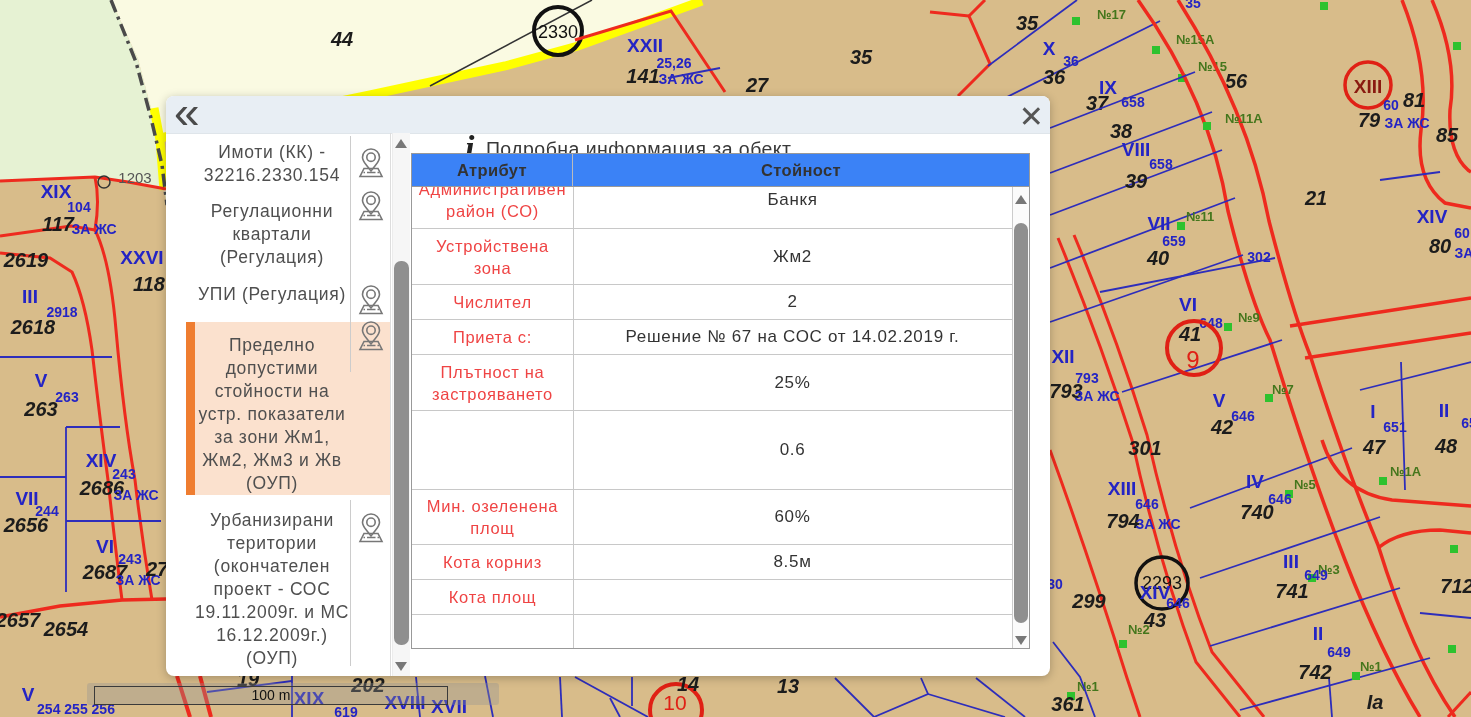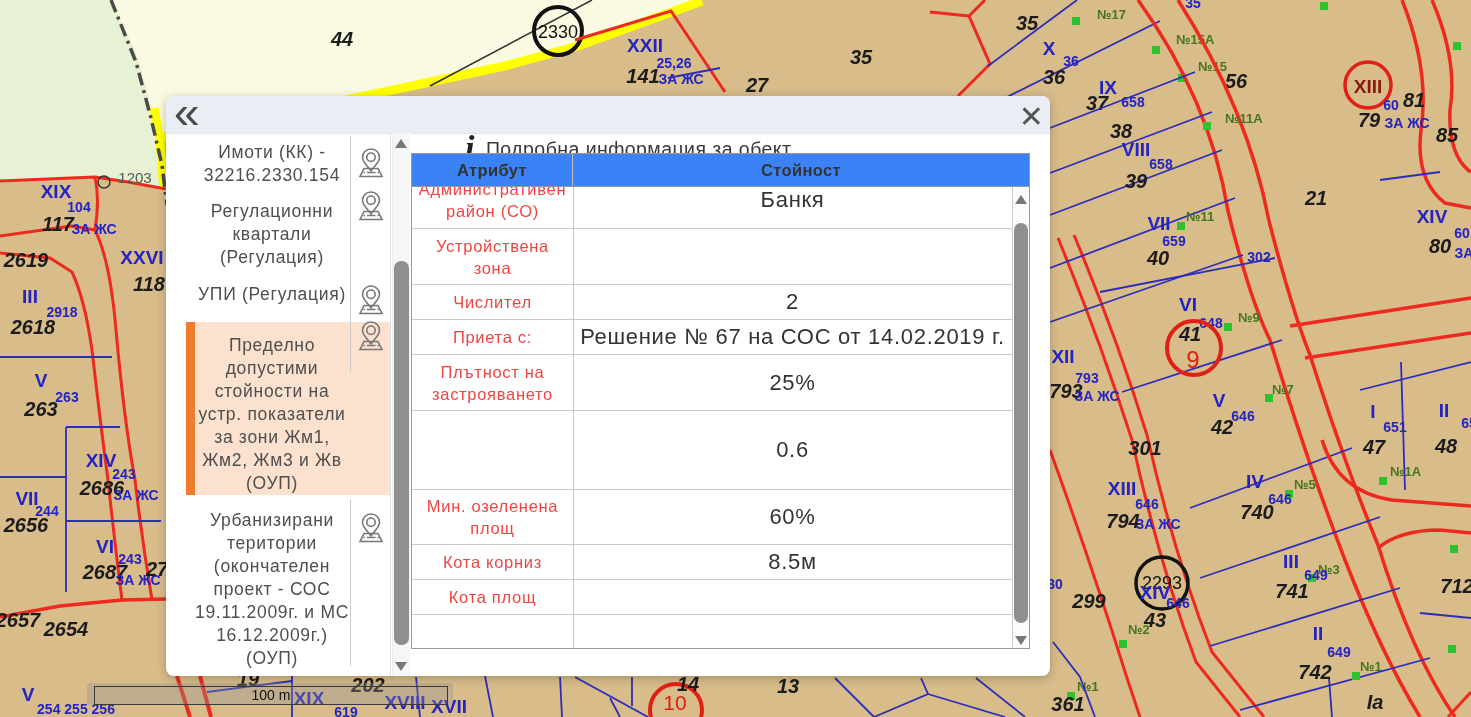--- a/index.html
+++ b/index.html
@@ -3,21 +3,21 @@
 <meta charset="utf-8">
 <style>
 html,body{margin:0;padding:0;}
 body{width:1471px;height:717px;overflow:hidden;position:relative;font-family:"Liberation Sans",sans-serif;background:#d8bc8a;}
 #map{position:absolute;left:0;top:0;}
 text{font-family:"Liberation Sans",sans-serif;}
 .bt{fill:#2424c4;font-weight:bold;font-size:19px;}
 .bs{fill:#2424c4;font-weight:bold;font-size:14px;}
 .ki{fill:#1c1c1c;font-style:italic;font-weight:bold;font-size:20px;}
 .gr{fill:#44761c;font-weight:bold;font-size:13px;}
-#scalebar{position:absolute;left:87px;top:683px;width:366px;height:22px;background:rgba(145,145,145,0.35);border-radius:3px;}
+#scalebar{position:absolute;left:87px;top:683px;width:412px;height:22px;background:rgba(145,145,145,0.35);border-radius:3px;}
 #scalebar .inner{position:absolute;left:7px;top:3px;width:352px;height:17px;border:1px solid #3a3a3a;text-align:center;font-size:14px;color:#111;line-height:17px;}
 #dialog{position:absolute;left:166px;top:96px;width:884px;height:580px;background:#fff;border-radius:8px;box-shadow:0 2px 10px rgba(0,0,0,0.25);}
 #dhead{position:absolute;left:0;top:0;width:100%;height:37px;background:#e8eef4;border-radius:8px 8px 0 0;border-bottom:1px solid #dfe5ea;}
 #dhead .back{position:absolute;left:8px;top:-11px;font-size:46px;color:#4a4a4a;}
 #dhead .close{position:absolute;right:6px;top:3px;font-size:30px;color:#555;}
 #dtitle{position:absolute;left:299px;top:0;height:40px;line-height:40px;font-size:19.5px;letter-spacing:0.45px;color:#383838;white-space:nowrap;margin-top:32px;}
 #dtitle .ii{font-family:"Liberation Serif",serif;font-style:italic;font-weight:bold;font-size:34px;color:#222;margin-right:11px;vertical-align:-3px;}
 
 #sbar{position:absolute;left:0;top:37px;width:225px;height:543px;margin-left:20px;}
 .sitem{position:absolute;left:4px;width:164px;text-align:center;font-size:17.5px;letter-spacing:0.7px;line-height:23px;color:#4f4f4f;}
@@ -31,21 +31,21 @@
 #sright{position:absolute;left:224px;top:37px;width:1px;height:543px;background:#ddd;}
 
 #tbl{position:absolute;left:245px;top:57px;width:619px;height:496px;border:1px solid #999;box-sizing:border-box;}
 #thead{position:absolute;left:0;top:0;width:617px;height:32px;background:#3b82f6;border-bottom:1px solid #999;}
 #thead .c1,#thead .c2{position:absolute;top:0;height:32px;line-height:32px;text-align:center;font-weight:bold;font-size:16.5px;letter-spacing:0.35px;color:#333;}
 #thead .c1{left:0;width:161px;border-right:1px solid #bbb;box-sizing:border-box;}
 #thead .c2{left:161px;width:456px;}
 #tbody{position:absolute;left:0;top:33px;width:600px;height:461px;overflow:hidden;}
 .trow{position:absolute;left:0;width:600px;border-bottom:1px solid #c8c8c8;box-sizing:border-box;}
 .trow .a{position:absolute;left:0;top:0;bottom:0;width:161px;display:flex;align-items:center;justify-content:center;text-align:center;font-size:16.5px;letter-spacing:0.7px;line-height:22px;color:#ef4444;}
-.trow .v{position:absolute;left:161px;top:0;bottom:0;width:439px;display:flex;align-items:center;justify-content:center;text-align:center;font-size:22px;letter-spacing:0.7px;color:#333;}
+.trow .v{position:absolute;left:161px;top:0;bottom:0;width:439px;display:flex;align-items:center;justify-content:center;text-align:center;font-size:17px;letter-spacing:0.7px;color:#333;}
 #tcoldiv{position:absolute;left:161px;top:33px;width:1px;height:461px;background:#c8c8c8;}
 #ttrack{position:absolute;left:600px;top:33px;width:17px;height:461px;background:#fbfbfb;border-left:1px solid #ccc;box-sizing:border-box;}
 #tthumb{position:absolute;left:602px;top:69px;width:14px;height:400px;background:#8f8f8f;border-radius:7px;}
 </style>
 </head>
 <body>
 <svg id="map" width="1471" height="717" viewBox="0 0 1471 717">
 <rect x="0" y="0" width="1471" height="717" fill="#d8bc8a"></rect>
 
 <polygon points="0,0 111,0 138,59 152,112 166,200 166,190 128,182 95,177 0,181" fill="#e6f2d3"></polygon>
@@ -344,20 +344,21 @@
         <div class="c1">Атрибут</div>
         <div class="c2">Стойност</div>
       </div>
     <div id="tbody">
       <div class="trow" style="top:-16px;height:58px;">
           <div class="a">Административен<br>район (СО)</div>
           <div class="v">Банкя</div>
         </div>
       <div class="trow" style="top:42px;height:56px;">
           <div class="a">Устройствена<br>зона</div>
+          <div class="v">Жм2</div>
         </div>
       <div class="trow" style="top:98px;height:35px;">
           <div class="a">Числител</div>
           <div class="v">2</div>
         </div>
       <div class="trow" style="top:133px;height:35px;">
           <div class="a">Приета с:</div>
           <div class="v">Решение № 67 на СОС от 14.02.2019 г.</div>
         </div>
       <div class="trow" style="top:168px;height:56px;">

